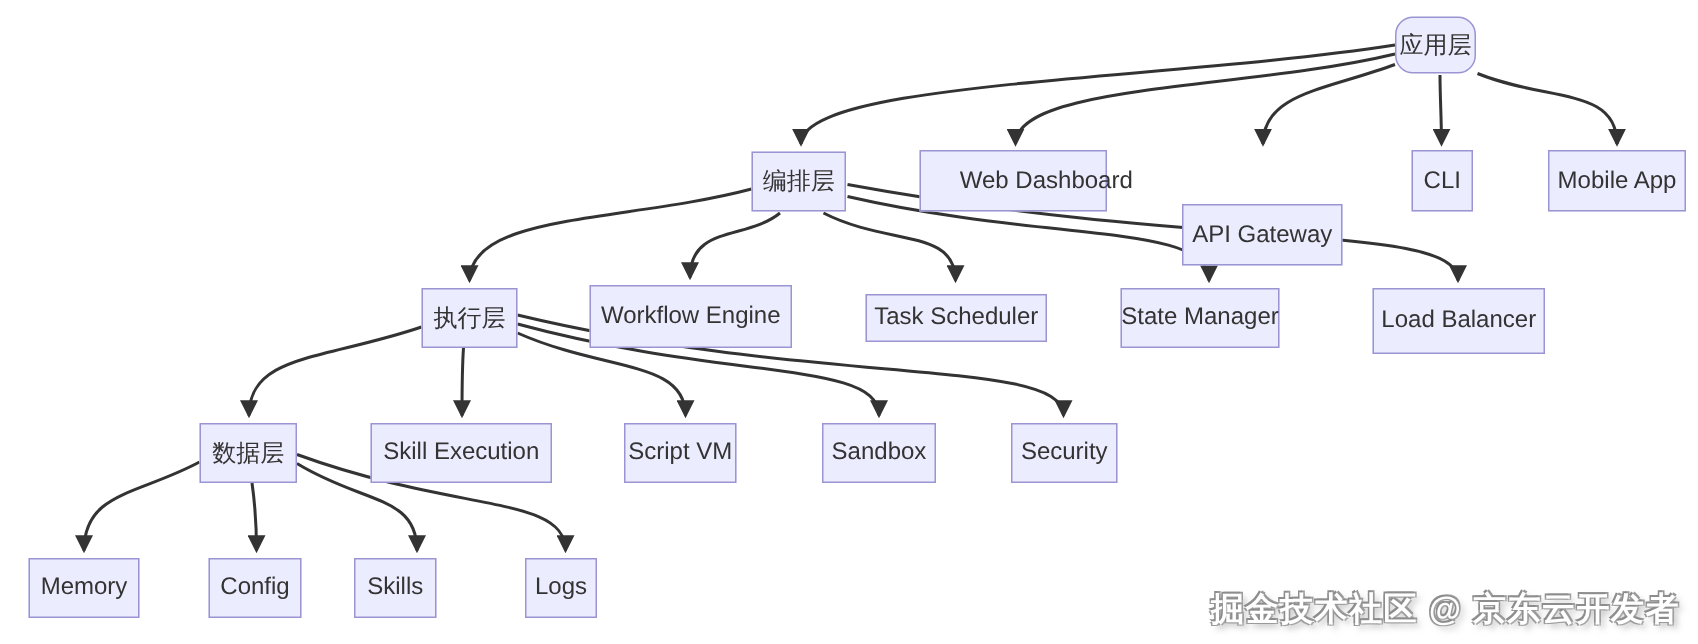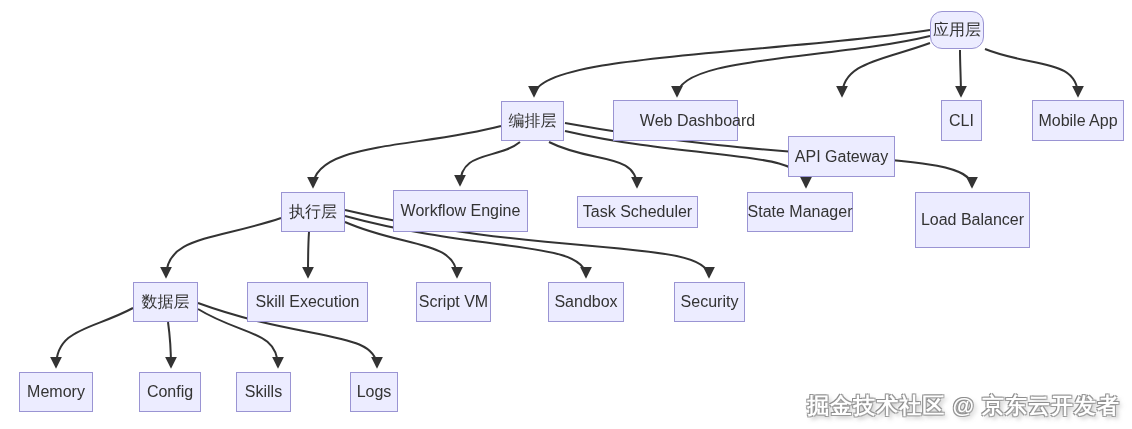--- a/index.html
+++ b/index.html
@@ -99,21 +99,21 @@
   <div class="node" style="left:501px; top:101px; width:63px; height:40px;">编排层</div>
   <div class="node" style="left:613px; top:100px; width:125px; height:41px;padding-left:44px;">Web Dashboard</div>
   <div class="node" style="left:788px; top:100px; width:107px; height:41px;margin-top:36px;">API Gateway</div>
   <div class="node" style="left:941px; top:100px; width:41px; height:41px;">CLI</div>
   <div class="node" style="left:1032px; top:100px; width:92px; height:41px;">Mobile App</div>
 
   <div class="node" style="left:281px; top:192px; width:64px; height:40px;">执行层</div>
   <div class="node" style="left:393px; top:190px; width:135px; height:42px;">Workflow Engine</div>
   <div class="node" style="left:577px; top:196px; width:121px; height:32px;">Task Scheduler</div>
   <div class="node" style="left:747px; top:192px; width:106px; height:40px;">State Manager</div>
-  <div class="node" style="left:915px; top:192px; width:115px; height:56px;">Load Balancer</div>
+  <div class="node" style="left:915px; top:192px; width:115px; height:44px;">Load Balancer</div>
 
   <div class="node" style="left:133px; top:282px; width:65px; height:40px;">数据层</div>
   <div class="node" style="left:247px; top:282px; width:121px; height:40px;">Skill Execution</div>
   <div class="node" style="left:416px; top:282px; width:75px; height:40px;">Script VM</div>
   <div class="node" style="left:548px; top:282px; width:76px; height:40px;">Sandbox</div>
   <div class="node" style="left:19px; top:372px; width:74px; height:40px;">Memory</div>
 
   <div class="node" style="left:674px; top:282px; width:71px; height:40px;">Security</div>
   <div class="node" style="left:139px; top:372px; width:62px; height:40px;">Config</div>
   <div class="node" style="left:236px; top:372px; width:55px; height:40px;">Skills</div>

